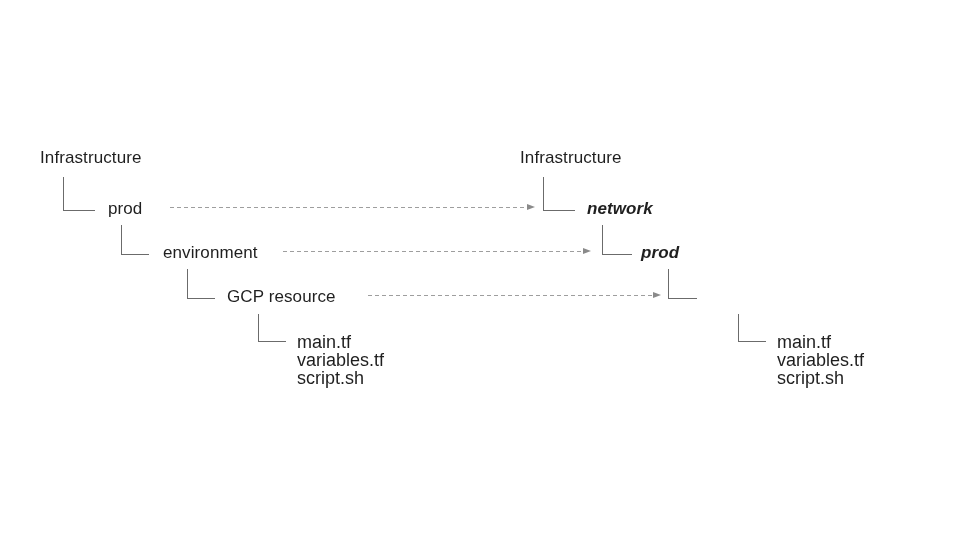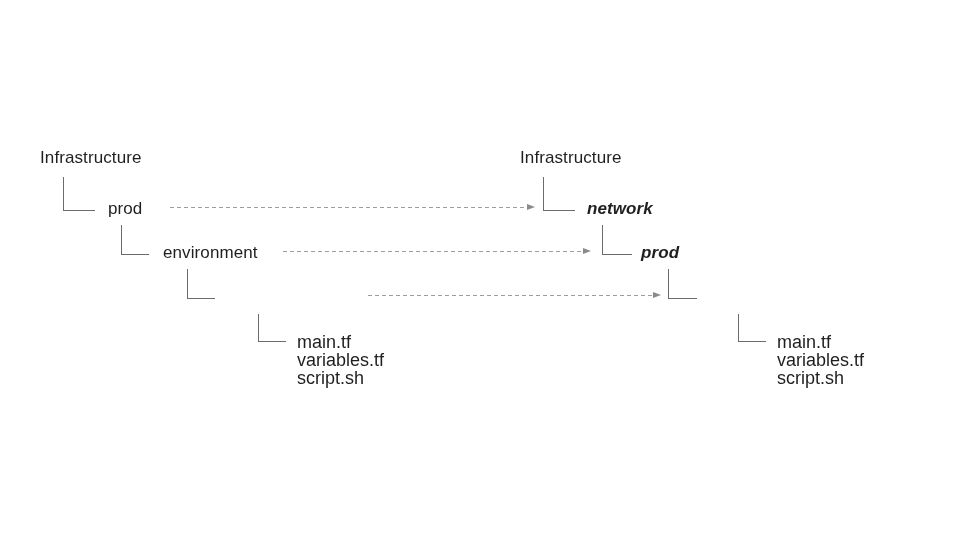--- a/index.html
+++ b/index.html
@@ -70,20 +70,21 @@
   <div class="elbow" style="left:63px; top:177px; width:32px; height:34px;"></div>
 
   <div class="label" style="left:108px; top:198px;">prod</div>
 
   <div class="elbow" style="left:121px; top:225px; width:28px; height:30px;"></div>
 
   <div class="label" style="left:163px; top:242px;text-align:right;">environment</div>
 
   <div class="elbow" style="left:187px; top:269px; width:28px; height:30px;"></div>
 
+  <div class="label" style="left:227px; top:286px;">GCP resource</div>
 
   <div class="elbow" style="left:258px; top:314px; width:28px; height:28px;"></div>
 
   <div class="file-list" style="left:297px; top:333px;">
     <div>main.tf</div>
     <div>variables.tf</div>
     <div>script.sh</div>
   </div>
 
   <div class="label" style="left:520px; top:147px;">Infrastructure</div>

